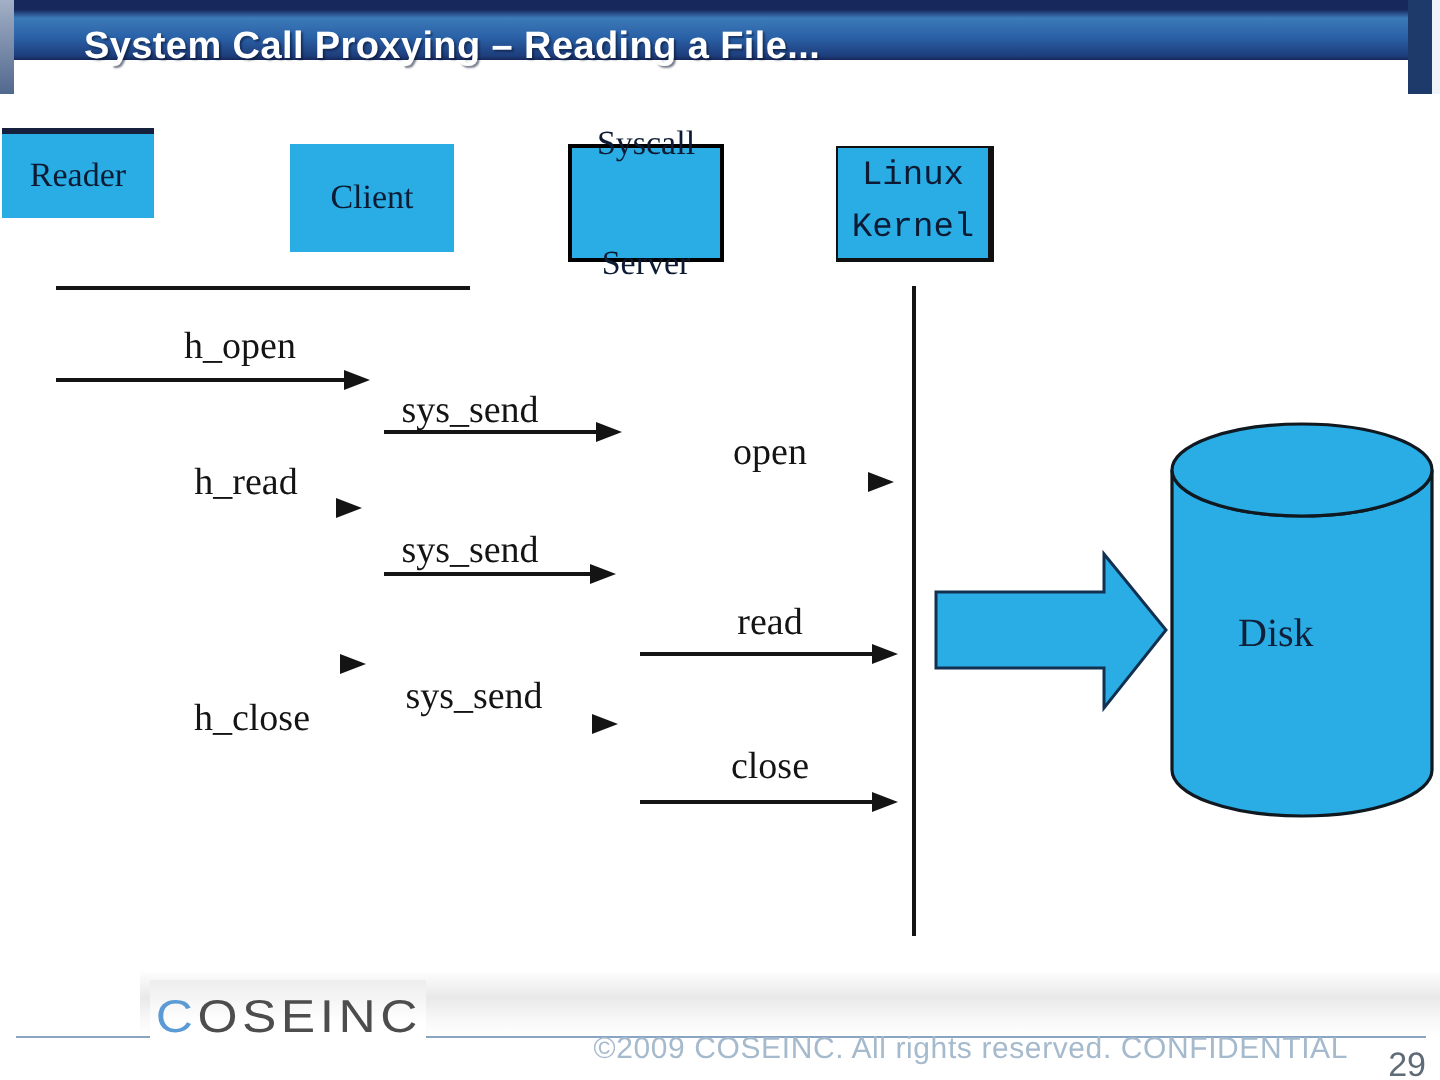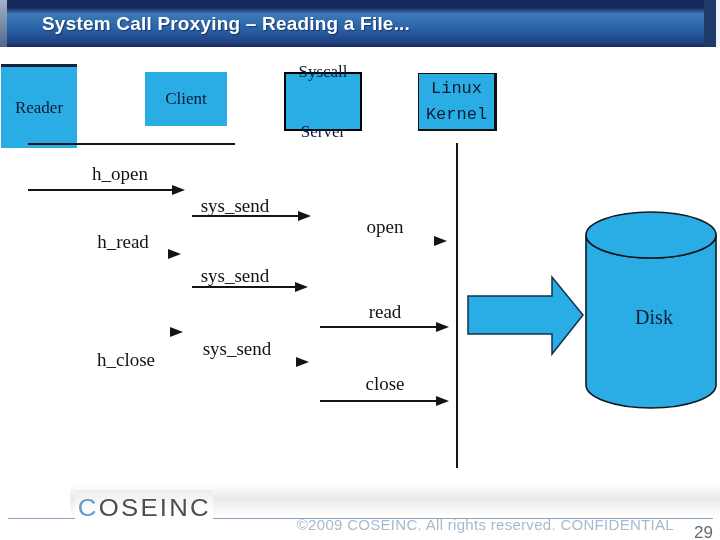--- a/index.html
+++ b/index.html
@@ -1,34 +1,34 @@
 <!DOCTYPE html>
 <html><head>
 <meta charset="utf-8">
 <style>
   * { margin:0; padding:0; box-sizing:border-box; }
   html,body { background:#fff; }
   .slide { position:relative; width:720px; height:540px; background:#ffffff; overflow:hidden;
            font-family:"Liberation Serif", serif; }
 
   
-  .titlebar { position:absolute; left:0; top:0; width:720px; height:47px;
+  .titlebar { position:absolute; left:0; top:0; width:720px; height:30px;
     background:linear-gradient(180deg,#17285c 0%,#17285c 16%,#3c7ab8 30%,#2a61a7 62%,#1e3e7c 93%,#16275a 100%);padding-left:37px; }
   .titlebar-left-strip { position:absolute; left:0; top:0; width:7px; height:47px;
     background:linear-gradient(180deg,#a3b0c6,#51688e); }
   .titlebar-right-col { position:absolute; right:4px; top:0; width:12px; height:47px; background:#1d3a6b; }
   .titlebar-right-gap { position:absolute; right:0; top:0; width:4px; height:47px; background:#eef4fa; }
   .slide-title { position:absolute; left:42px; top:13px; color:#ffffff;
     font-family:"Liberation Sans", sans-serif; font-size:19px; font-weight:bold; letter-spacing:0.2px;
     text-shadow:1px 1px 1px rgba(10,20,50,0.55); white-space:nowrap; }
 
   
   .actor { position:absolute; background:#29ade4; color:#0c1b33; font-size:17px;
            text-align:center; display:flex; flex-direction:column; justify-content:center; line-height:1.5; }
-  .actor-reader { left:1px; top:64px; width:76px; height:84px; border-top:3px solid #15203c; }
+  .actor-reader { left:1px; top:64px; width:76px; height:45px; border-top:3px solid #15203c; }
   .actor-client-stub { left:145px; top:72px; width:82px; height:54px; }
   .actor-syscall-server { left:284px; top:72px; width:78px; height:59px; border:2px solid #000;gap:34px; }
   .actor-linux-kernel { left:418px; top:73px; width:79px; height:58px;
     border:1px solid #101010; border-right:3px solid #101010; border-bottom:2px solid #101010;font-family:Liberation Mono, monospace; }
 
   
   .hline { position:absolute; height:2px; background:#141414; }
   .vline { position:absolute; left:456px; top:143px; width:2px; height:325px; background:#141414; }
   .ahead { position:absolute; width:0; height:0;
            border-top:5px solid transparent; border-bottom:5px solid transparent; border-left:13px solid #141414; }
@@ -56,21 +56,21 @@
   .msg-sys2     { left:185px; top:265px; width:100px; }
   .msg-h-close  { left:80px;  top:303px; width:92px;margin-top:46px; }
   .msg-sys3     { left:187px; top:338px; width:100px; }
   .msg-open     { left:350px; top:216px; width:70px; }
   .msg-read     { left:350px; top:301px; width:70px; }
   .msg-close    { left:350px; top:373px; width:70px; }
 
   
   .flow-arrow-svg { position:absolute; left:465px; top:272px; }
   .disk-svg { position:absolute; left:584px; top:210px; }
-  .disk-label { position:absolute; left:619px; top:306px; width:70px; text-align:center;
+  .disk-label { position:absolute; left:619px; top:306px; width:70px; 
                 font-size:20px; color:#10203a; }
 
   
   .footer-shade { position:absolute; left:70px; top:486px; width:650px; height:32px;
     background:linear-gradient(180deg,#fdfdfd 0%,#e9e9e9 40%,#f7f7f7 72%,#ffffff 100%); }
   .footer-line { position:absolute; left:8px; top:518px; width:705px; height:1px; background:#8aa5c2; }
   .logo-box { position:absolute; left:75px; top:490px; width:138px; height:37px;
     background:linear-gradient(180deg,#ededed,#ffffff 58%);
     display:flex; align-items:center; justify-content:center; }
   .logo-text { font-family:"Liberation Sans", sans-serif; font-size:23px; letter-spacing:2px;

